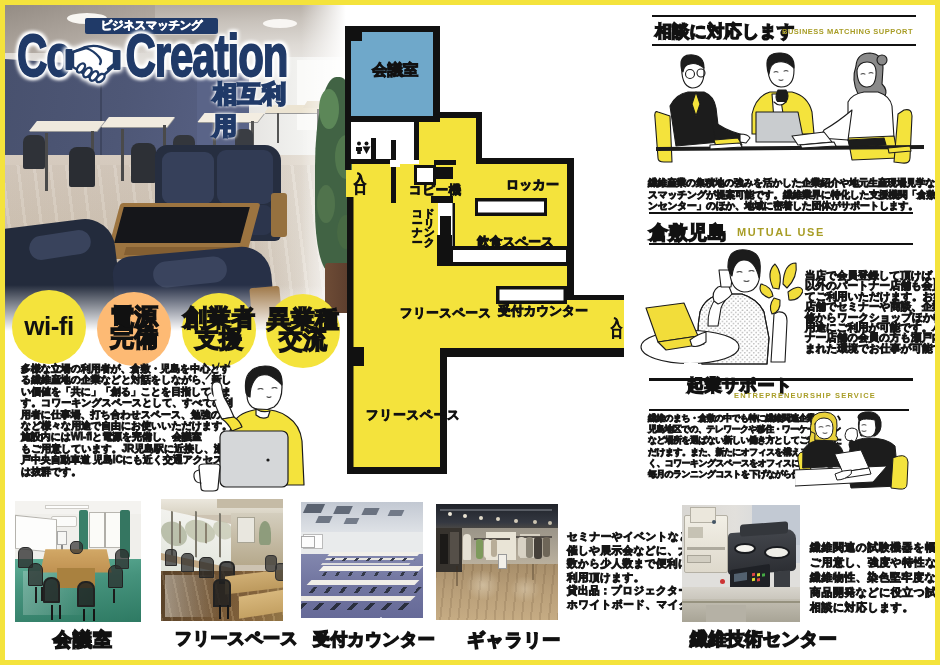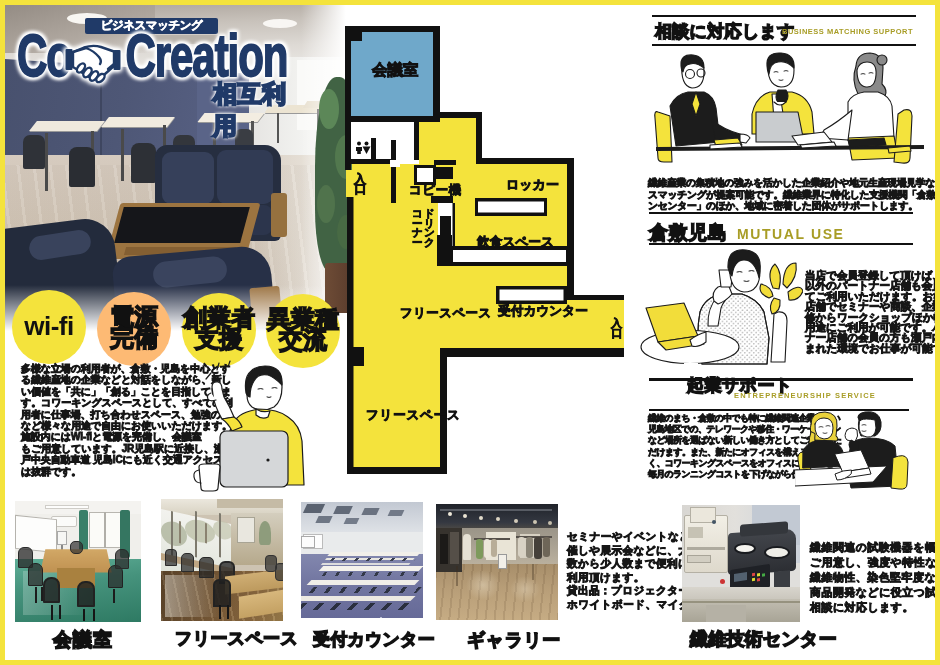--- a/index.html
+++ b/index.html
@@ -351,21 +351,21 @@
     <path d="M236 98 L258 96 L259 101 L237 103 Z" fill="#f4e33c"></path>
   </g>
 </svg>
 
 <div class="abs jp" style="left:648px;top:177px;width:280px;font-size:9.8px;line-height:11.7px;letter-spacing:-0.3px;white-space:nowrap;">繊維産業の集積地の強みを活かした企業紹介や地元生産現場見学などのビジネ<br>スマッチングが提案可能です。繊維業界に特化した支援機関「倉敷ファッショ<br>ンセンター」のほか、地域に密着した団体がサポートします。</div>
 
 <div class="abs rule" style="left:649px;top:211.5px;width:264px;"></div>
 
 <div class="abs jph" style="left:649px;top:220px;font-size:19px;letter-spacing:0.6px;white-space:nowrap;">倉敷児島</div>
 
-<div class="abs olive" style="left:737px;top:226px;font-size:14px;letter-spacing:1.6px;">MUTUAL USE</div>
+<div class="abs olive" style="left:737px;top:226px;font-size:11px;letter-spacing:1.6px;">MUTUAL USE</div>
 
 <div class="abs rule" style="left:649px;top:242.5px;width:264px;"></div>
 
 <svg class="abs" style="left:638px;top:246px;" width="165" height="146" viewBox="0 0 165 146">
   <defs>
     <pattern id="dots" width="4.5" height="4.5" patternUnits="userSpaceOnUse">
       <circle cx="1.1" cy="1.1" r="0.75" fill="#a0a0a0"></circle>
         <circle cx="3.4" cy="3.4" r="0.75" fill="#a0a0a0"></circle>
     </pattern>
   </defs>

